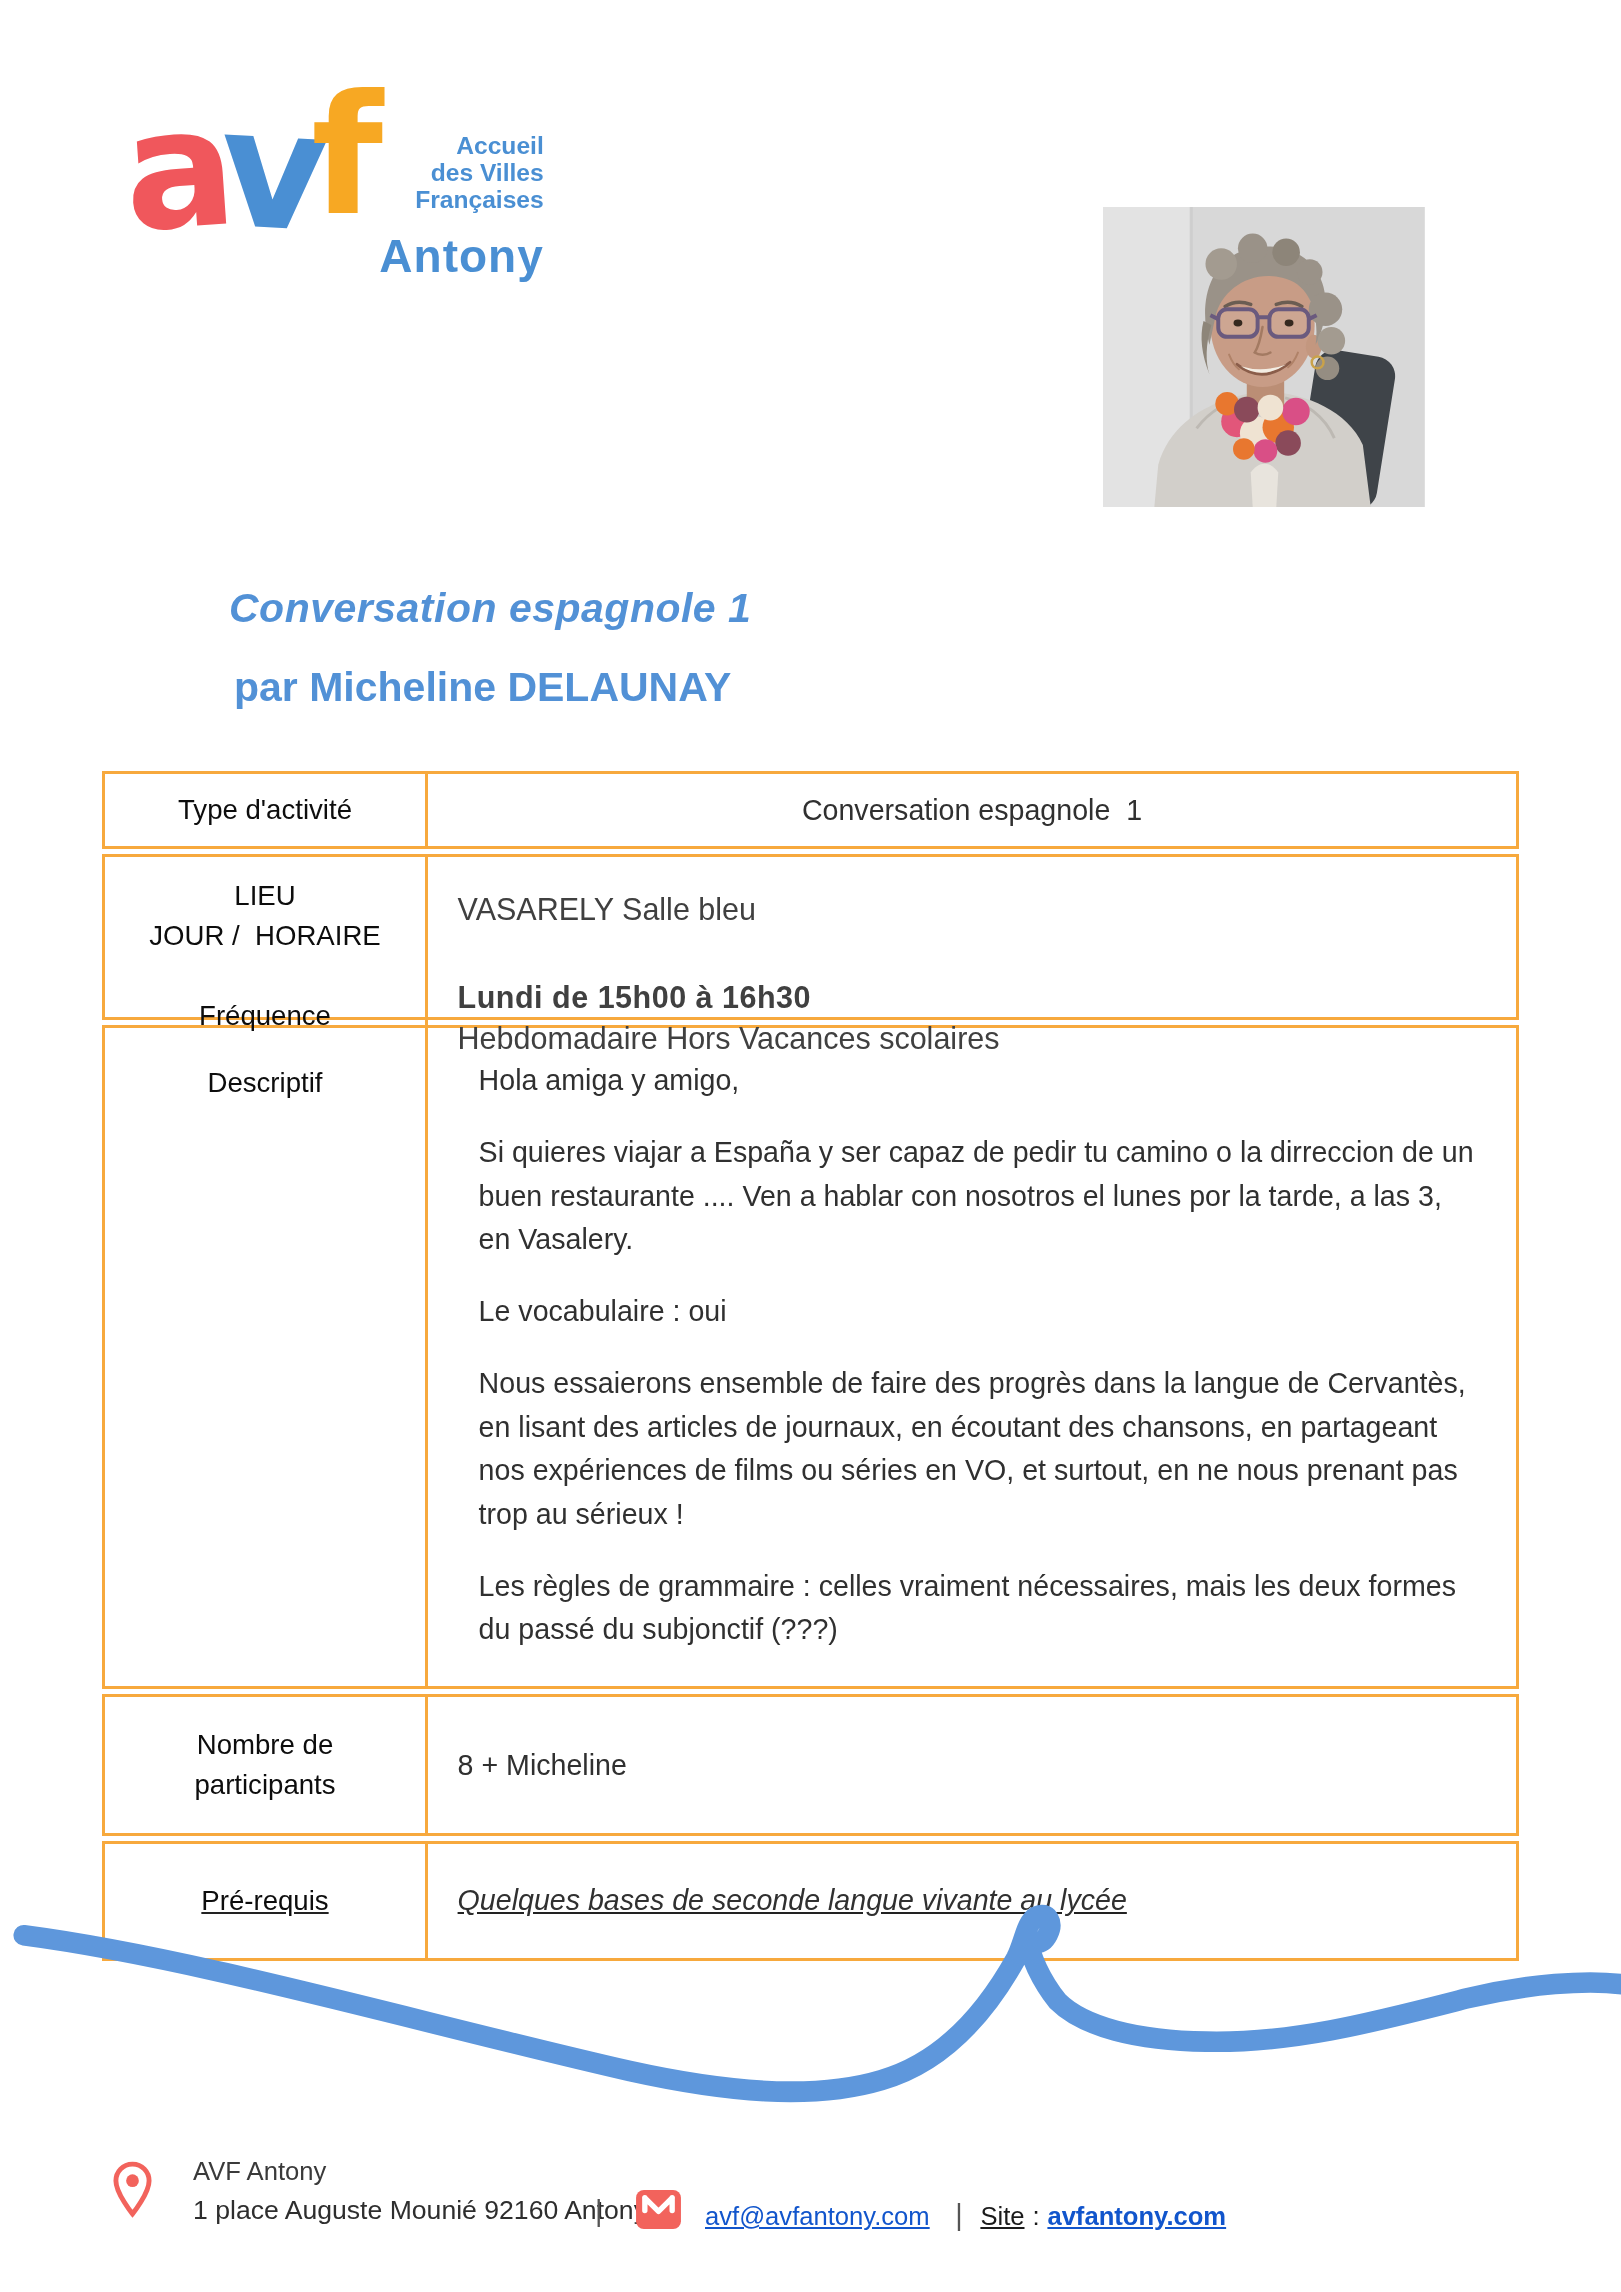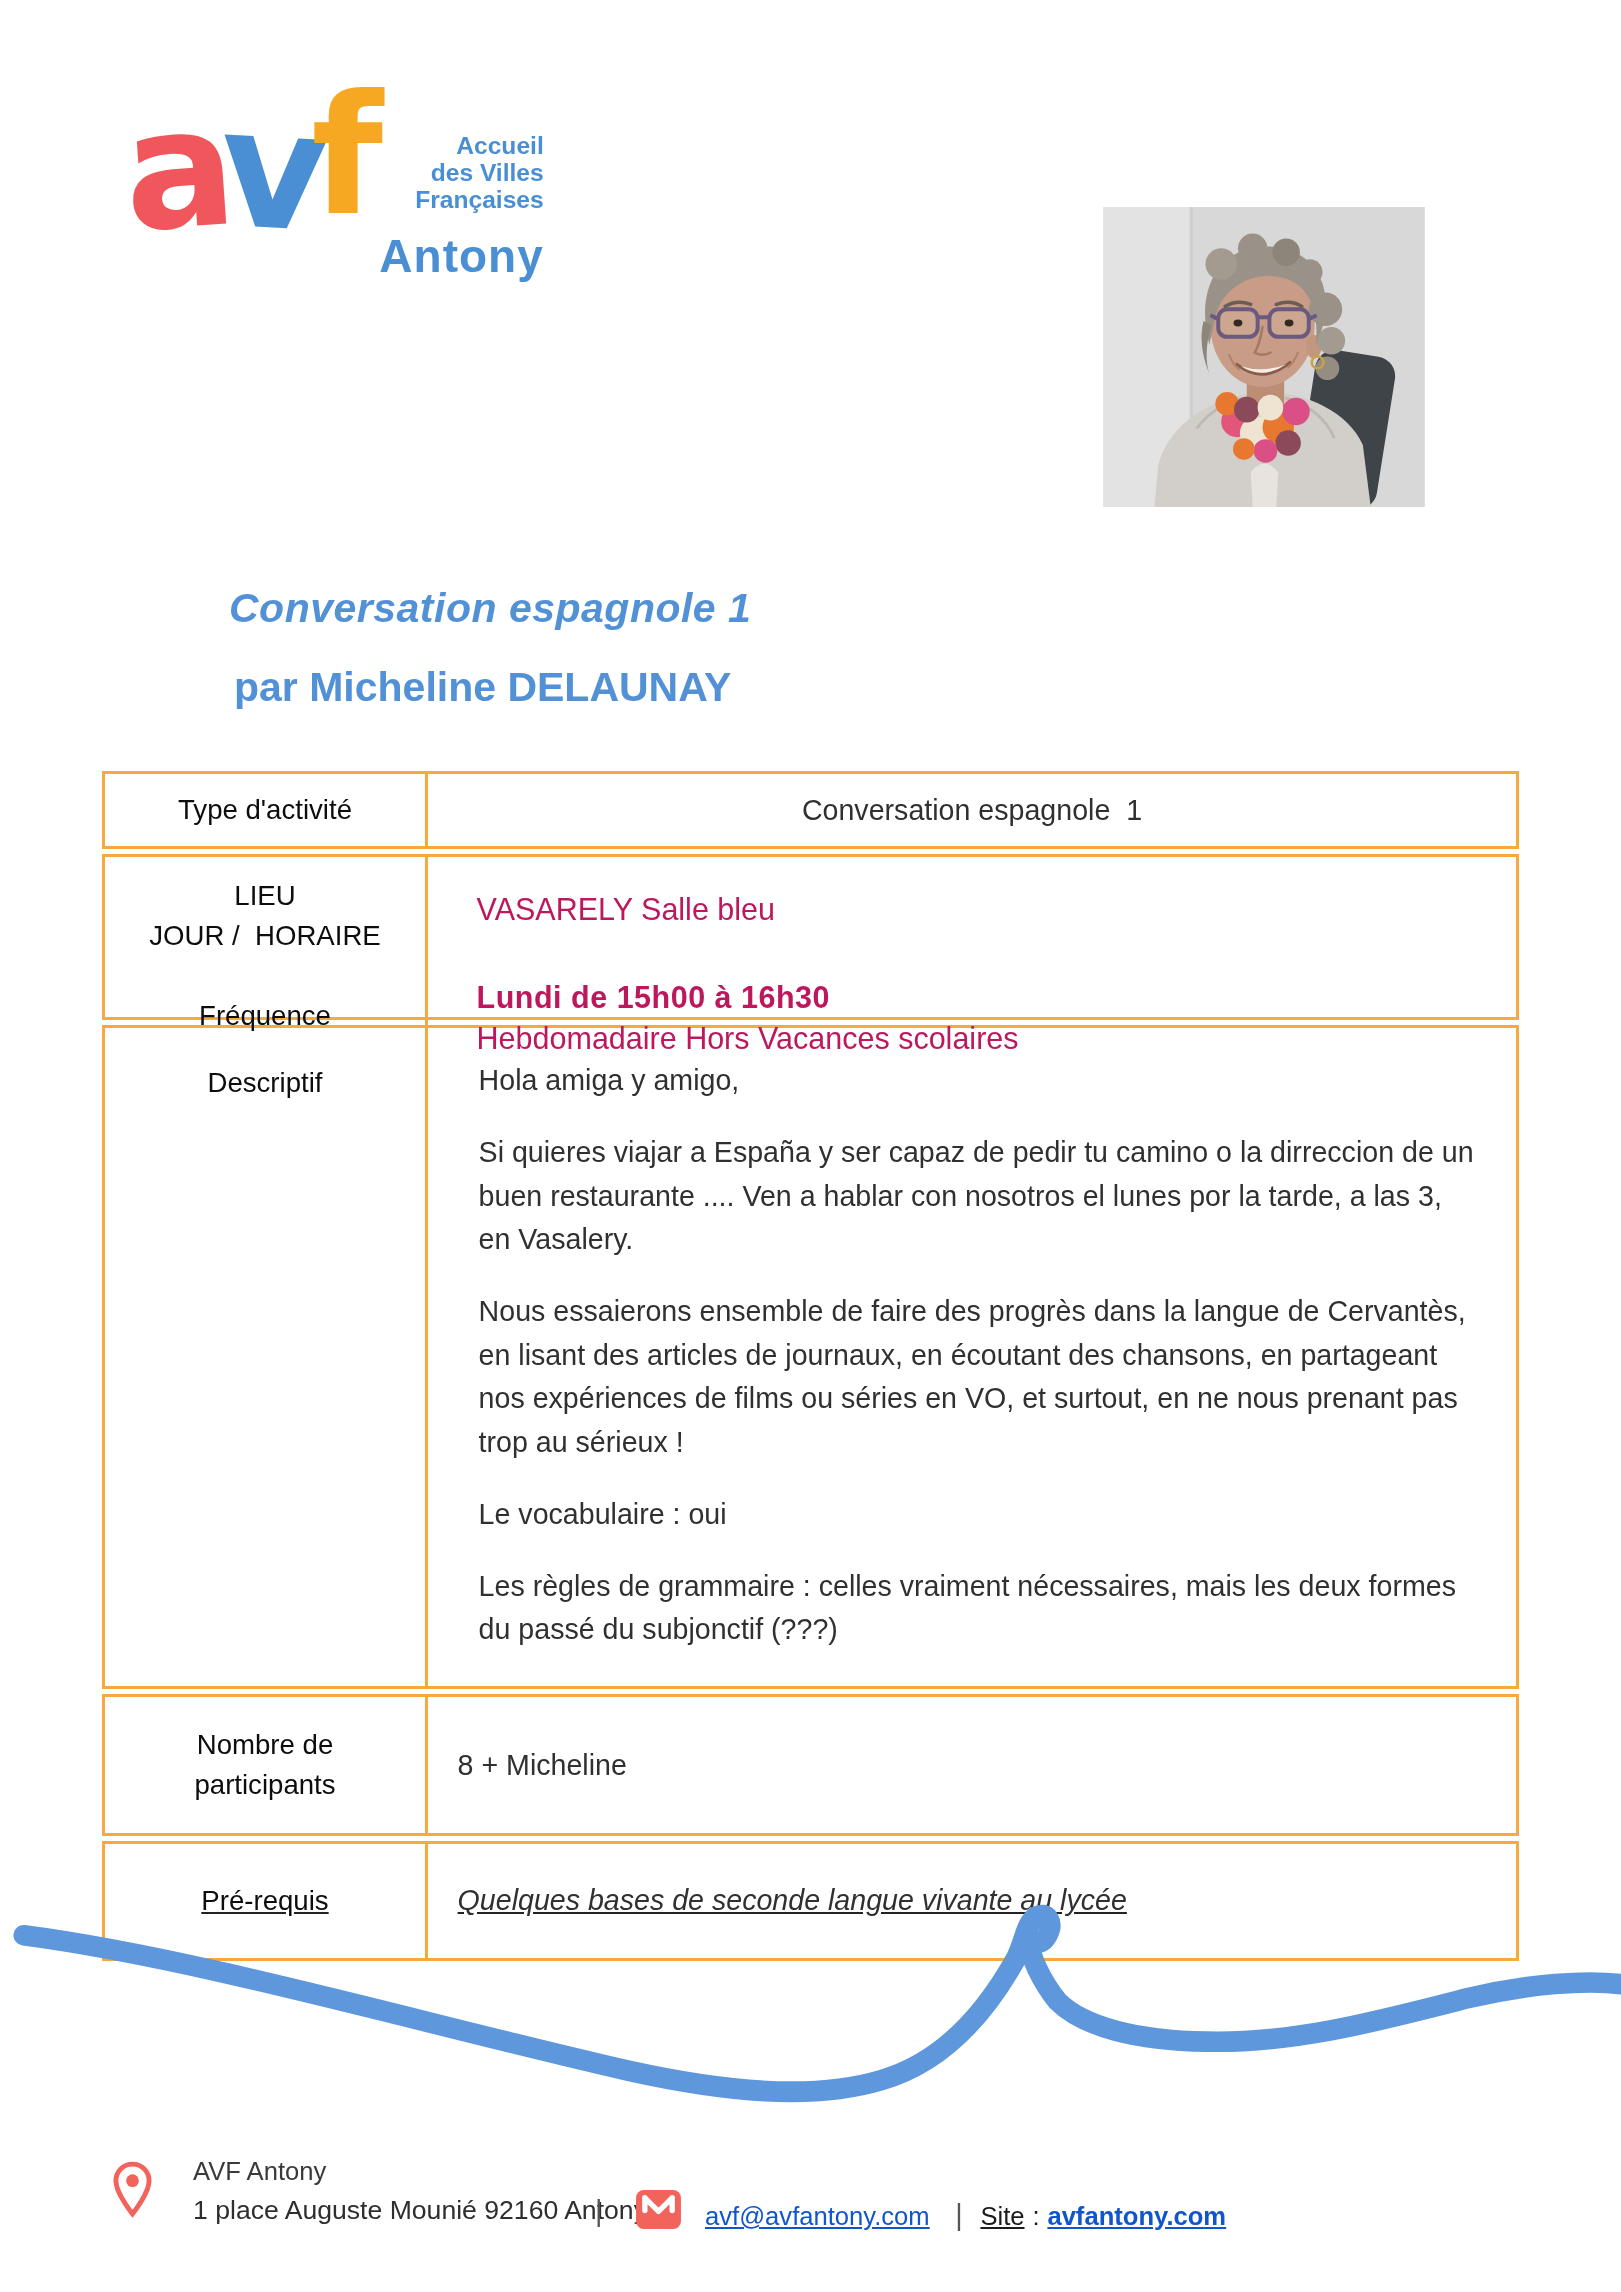--- a/index.html
+++ b/index.html
@@ -28,21 +28,21 @@
   .acttable{position:absolute;left:102px;top:771px;width:1417px;}
   .trow{display:grid;grid-template-columns:323px 1fr;border:3px solid #F7A93D;margin-bottom:4.9px;
     background:#fff;box-sizing:border-box;}
   .tlabel{border-right:3px solid #F7A93D;display:flex;align-items:center;justify-content:center;
     text-align:center;font-size:27.6px;color:#0d0d0d;padding:7.9px 13.8px;white-space:pre-wrap;line-height:1.45;}
   .tvalue{font-size:28.6px;color:#303030;}
   .r1{height:78px;}
   .r1 .tvalue{display:flex;align-items:center;justify-content:center;white-space:pre-wrap;}
   .r2{height:166px;}
   .r2 .tvalue{padding:35px 39px 0 29.6px;}
-  .red{color:#be185d;margin-left:19px;}
+  .red{color:#404040;}
   .loc{font-size:30.5px;}
   .sched{font-size:30.5px;font-weight:bold;margin-top:53px;letter-spacing:0.5px;}
   .freq{font-size:30.5px;margin-top:5.9px;}
   .r3{min-height:544px;gap:21px;}
   .r3 .tlabel{align-items:flex-start;padding-top:35px;}
   .r3 .tvalue{padding:31.5px 41px 5.9px 29.6px;line-height:1.52;}
   .r3 .tvalue p{margin:0 0 28.6px 0;}
   .r4{height:142px;}
   .r4 .tvalue{display:flex;align-items:center;padding-left:29.6px;}
   .r5{height:120px;text-decoration:underline;}
@@ -158,22 +158,22 @@
         <div class="red sched">Lundi de 15h00 à 16h30</div>
         <div class="red freq">Hebdomadaire Hors Vacances scolaires</div>
       </div>
     </div>
 
     <div class="trow r3">
       <div class="tlabel">Descriptif</div>
       <div class="tvalue">
         <p>Hola amiga y amigo,</p>
         <p>Si quieres viajar a España y ser capaz de pedir tu camino o la dirreccion de un buen restaurante .... Ven a hablar con nosotros el lunes por la tarde, a las 3, en Vasalery.</p>
+        <p>Le vocabulaire : oui</p>
         <p>Nous essaierons ensemble de faire des progrès dans la langue de Cervantès, en lisant des articles de journaux, en écoutant des chansons, en partageant nos expériences de films ou séries en VO, et surtout, en ne nous prenant pas trop au sérieux !</p>
-        <p>Le vocabulaire : oui</p>
         <p>Les règles de grammaire : celles vraiment nécessaires, mais les deux formes du passé du subjonctif (???)</p>
       </div>
     </div>
 
     <div class="trow r4">
       <div class="tlabel">Nombre de
 participants</div>
       <div class="tvalue">8 + Micheline</div>
     </div>
 

